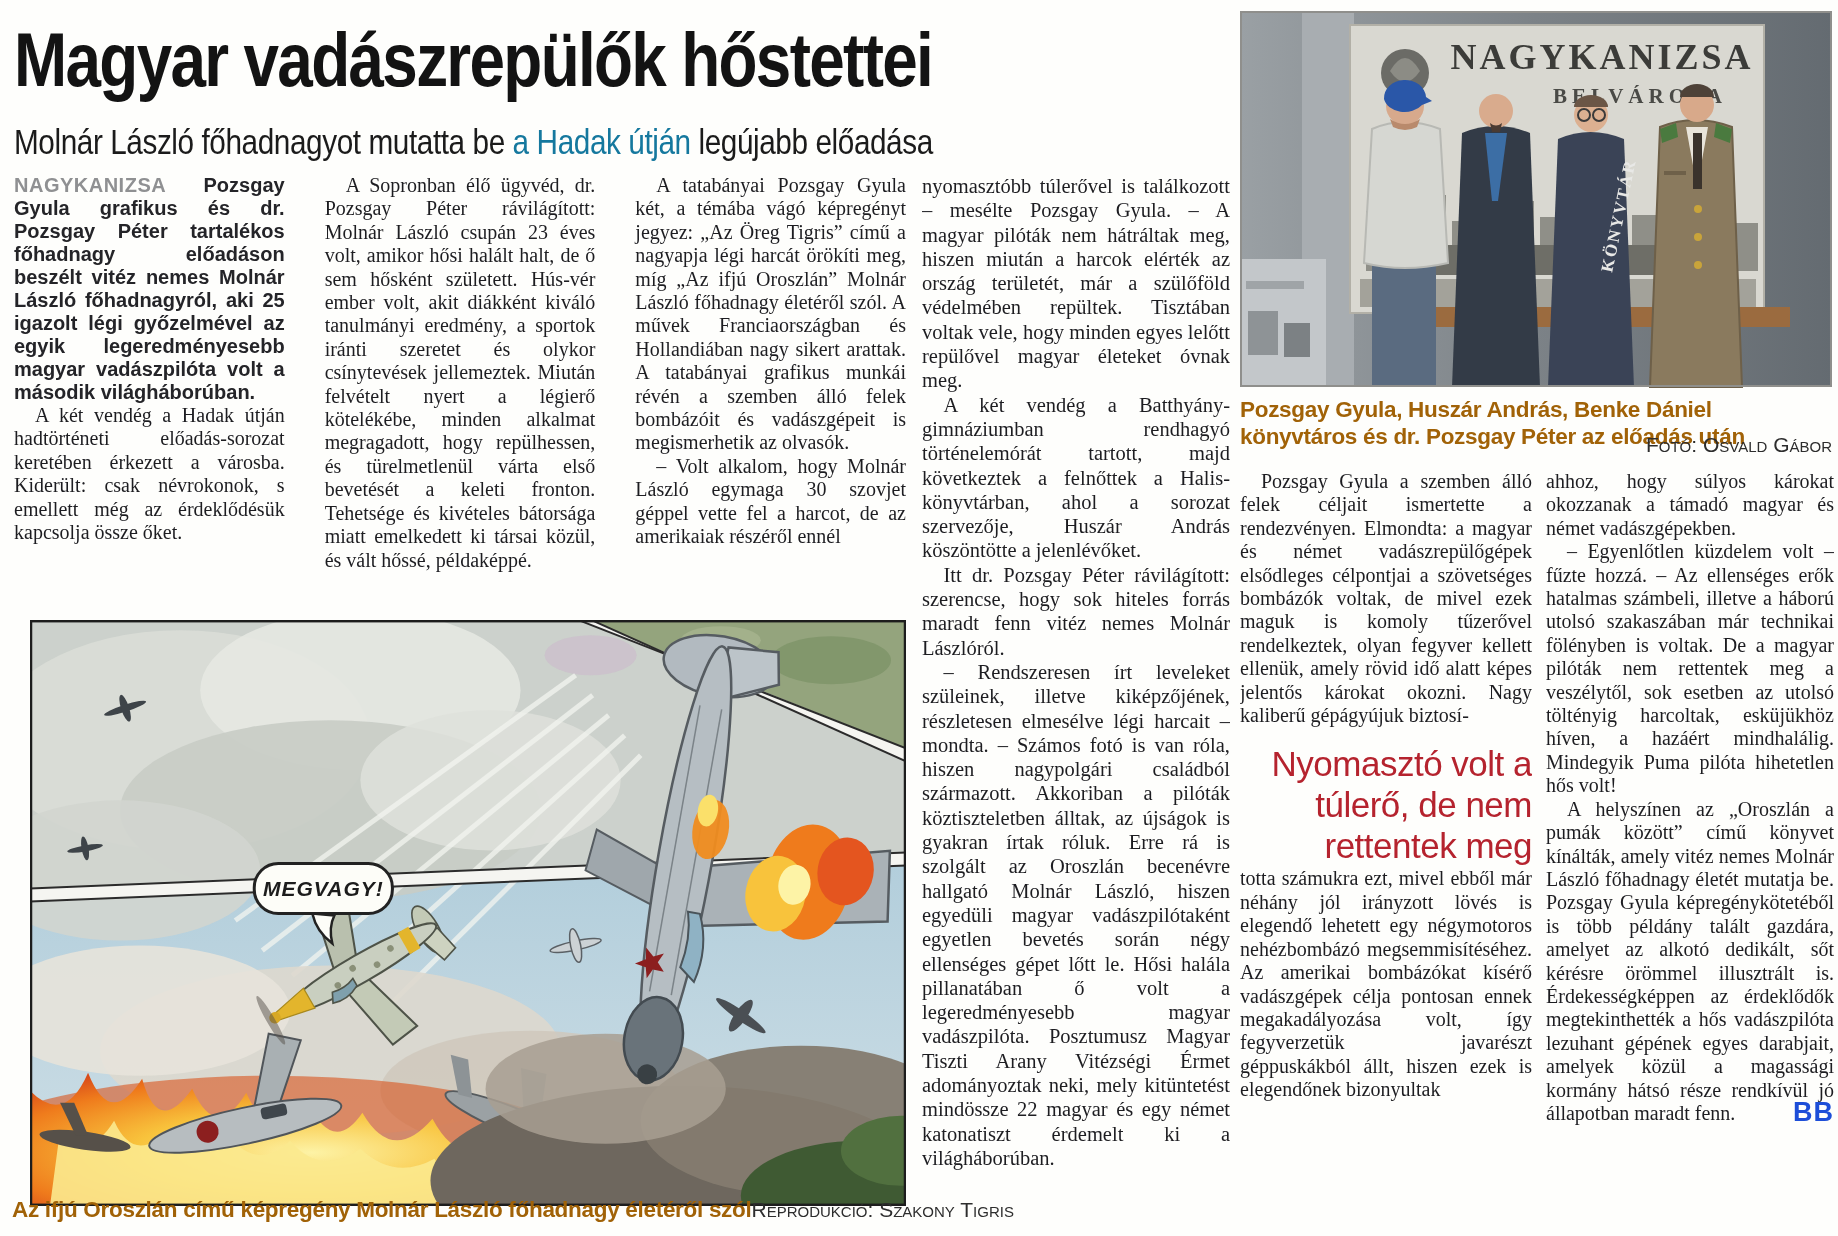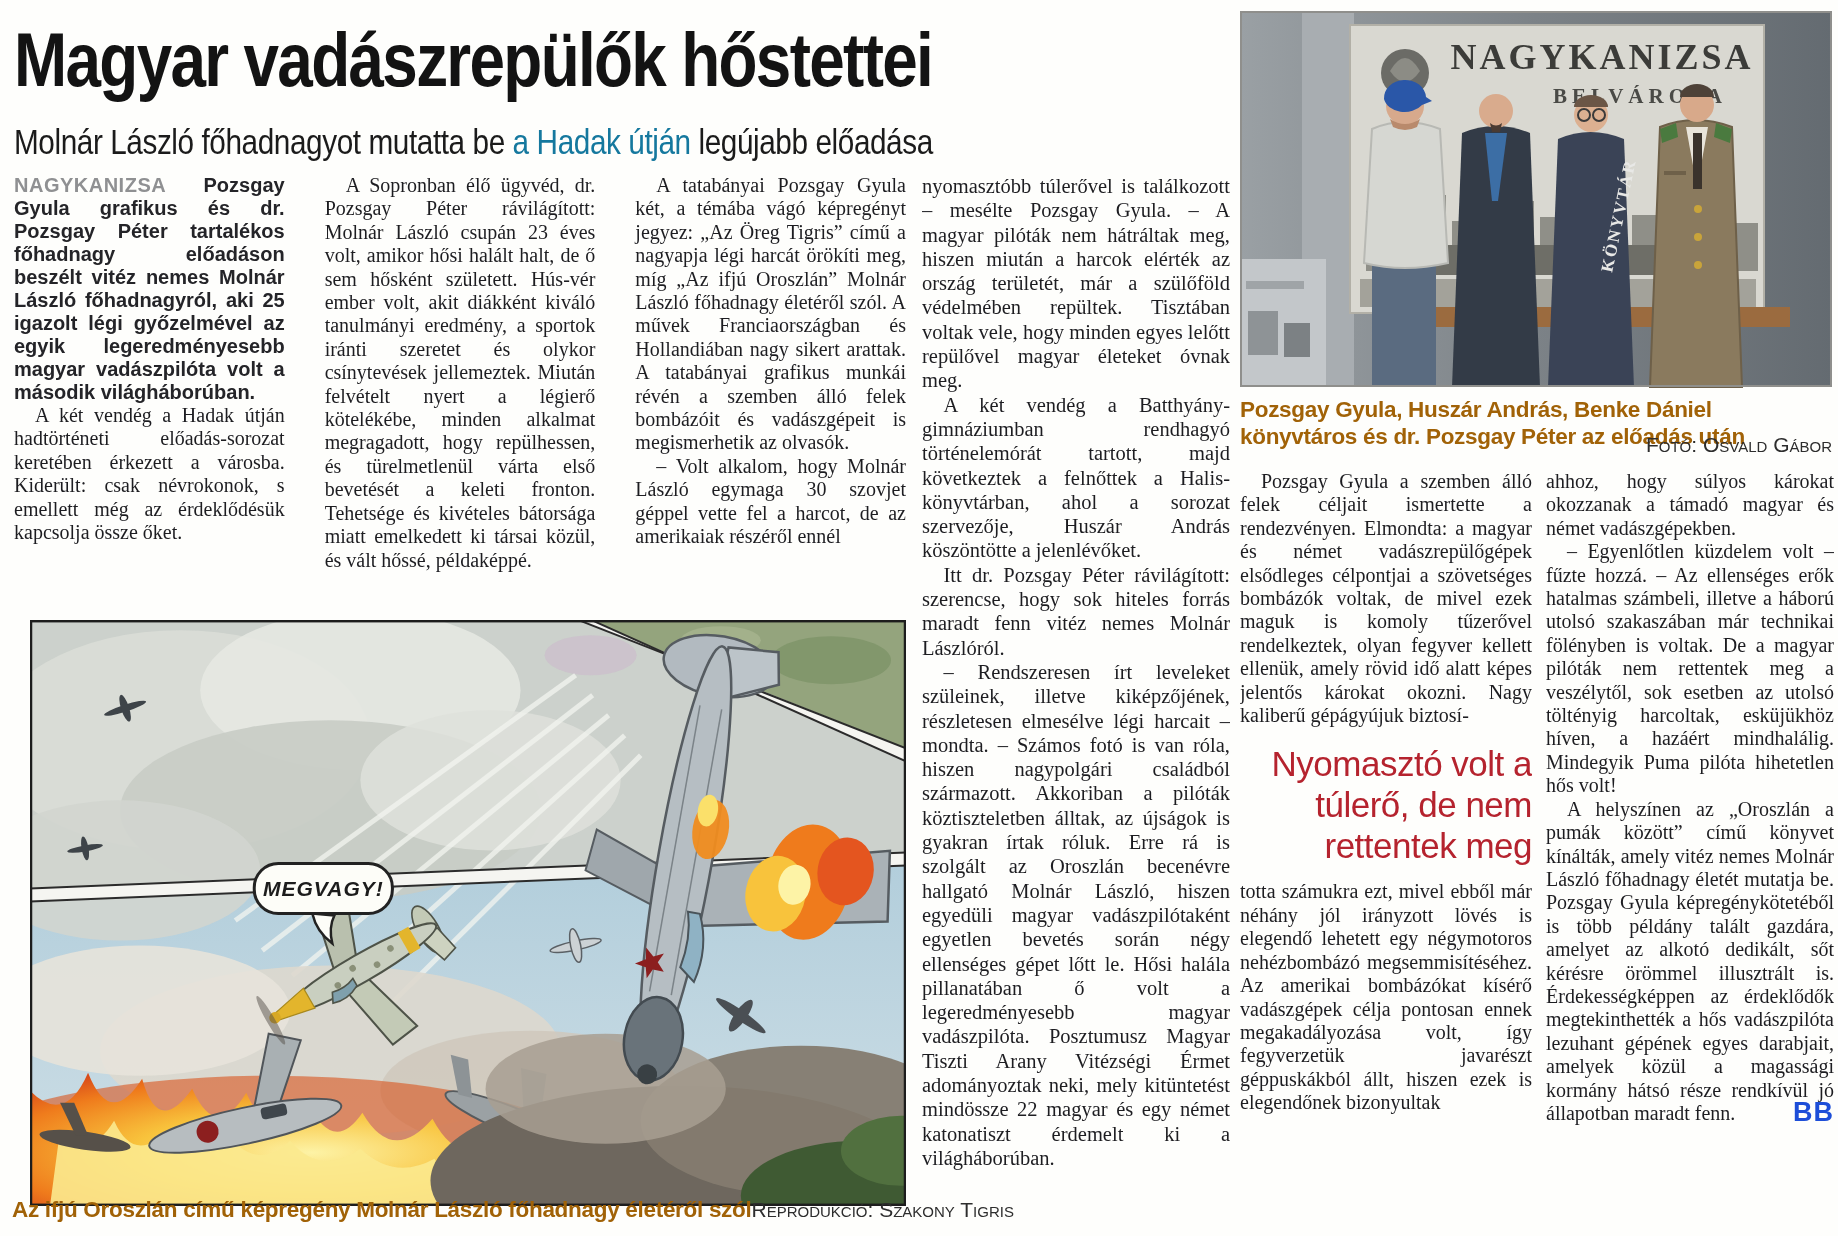--- a/index.html
+++ b/index.html
@@ -18,21 +18,21 @@
   .bodycol { font-size:20px; line-height:23.4px; text-align:justify; }
   .bodycol p { margin:0; }
   .bodycol p.ind { text-indent:1.05em; }
   .gap { margin-top:22px; }
   .col4 { font-size:20.5px; line-height:24.3px; }
   .lead { font-family:"Liberation Sans", sans-serif; font-weight:700; font-size:20px;
           line-height:23px; text-align:justify; color:#242428; }
   .loc { color:#8f9092; letter-spacing:0.5px; }
 
   .pullquote { font-family:"Liberation Sans", sans-serif; font-size:35px; line-height:41px;
-               color:#b5232e; text-align:right; letter-spacing:-0.5px; margin:16px 0 14px; }
+               color:#b5232e; text-align:right; letter-spacing:-0.5px; margin:16px 0 1px; }
 
   .capt { font-family:"Liberation Sans", sans-serif; font-weight:700; font-size:22.5px;
           letter-spacing:-0.3px; color:#a16207; line-height:27px; }
   .credit { font-family:"Liberation Sans", sans-serif; font-variant:small-caps; font-size:21px;
             color:#2d2d2d; white-space:nowrap; }
   .caprow { display:flex; justify-content:space-between; align-items:baseline; }
   .photocap { position:relative; }
   .photocap .credit { position:absolute; right:0; bottom:1px; }
   .photocap .capt { display:block; width:100%; }
 

